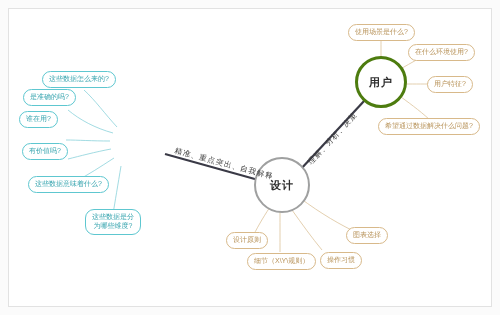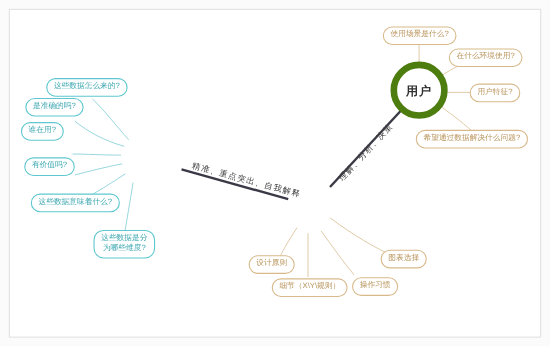--- a/index.html
+++ b/index.html
@@ -32,21 +32,21 @@
     display:flex;align-items:center;justify-content:center;
     box-sizing:border-box;
     background:#ffffff;
     color:#2f2f2f;
     font-size:11px;
     letter-spacing:1px;
     font-weight:bold;
   }
   .node.data   { border:2px solid #8f8fd6; }
   .node.design { border:2px solid #9fa0a0; }
-  .node.user   { border:6px solid #4d7c0f; }
+  .node.user   { border:3px solid #4d7c0f; }
 
   .leaf{
     position:absolute;
     border-radius:9px;
     padding:3px 6px;
     font-size:7px;
     line-height:1.25;
     white-space:pre-line;
     box-sizing:border-box;
     background:#ffffff;
@@ -93,20 +93,23 @@
 
     <g stroke="#dcc39b" stroke-width="0.8" fill="none">
       <path d="M381,66 C381,52 381,42 381,36"></path>
       <path d="M399,70 C412,62 424,56 432,52"></path>
       <path d="M404,84 C416,84 426,84 434,84"></path>
       <path d="M401,97 C412,105 424,114 432,122"></path>
     </g>
   </svg>
 
 
+  <div class="node design" style="left:254px;top:157px;width:56px;height:56px;">
+    <span>设计</span>
+  </div>
 
   <div class="node user" style="left:355px;top:56px;width:52px;height:52px;">
     <span>用户</span>
   </div>
 
   <div class="edge-label" style="left:176px;top:146px;transform:rotate(15deg);">精准、重点突出、自我解释</div>
 
   <div class="edge-label" style="left:306px;top:160px;transform:rotate(-47deg);">理解、分析、决策</div>
 
   <div class="leaf cyan" style="left:42px;top:71px;">这些数据怎么来的?</div>

